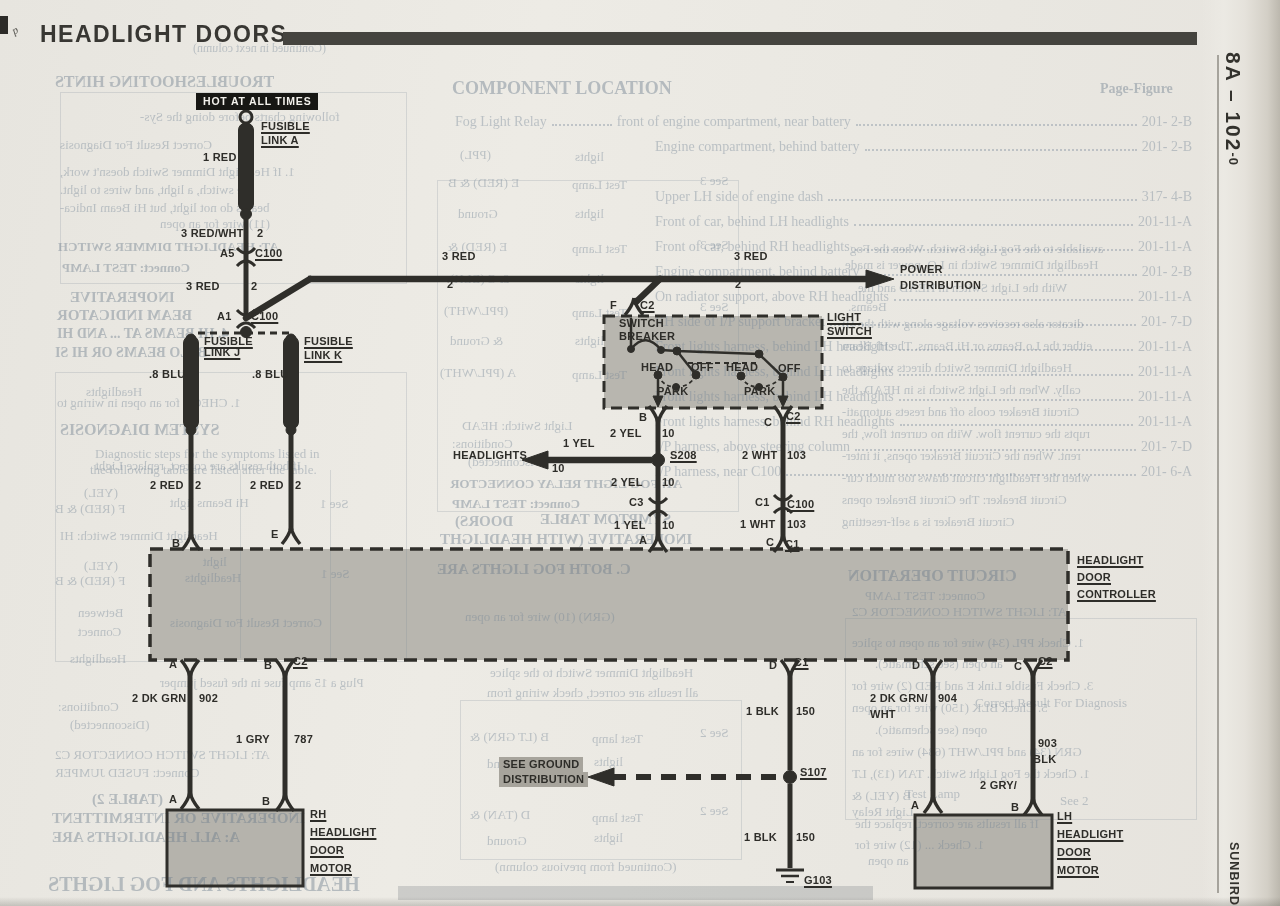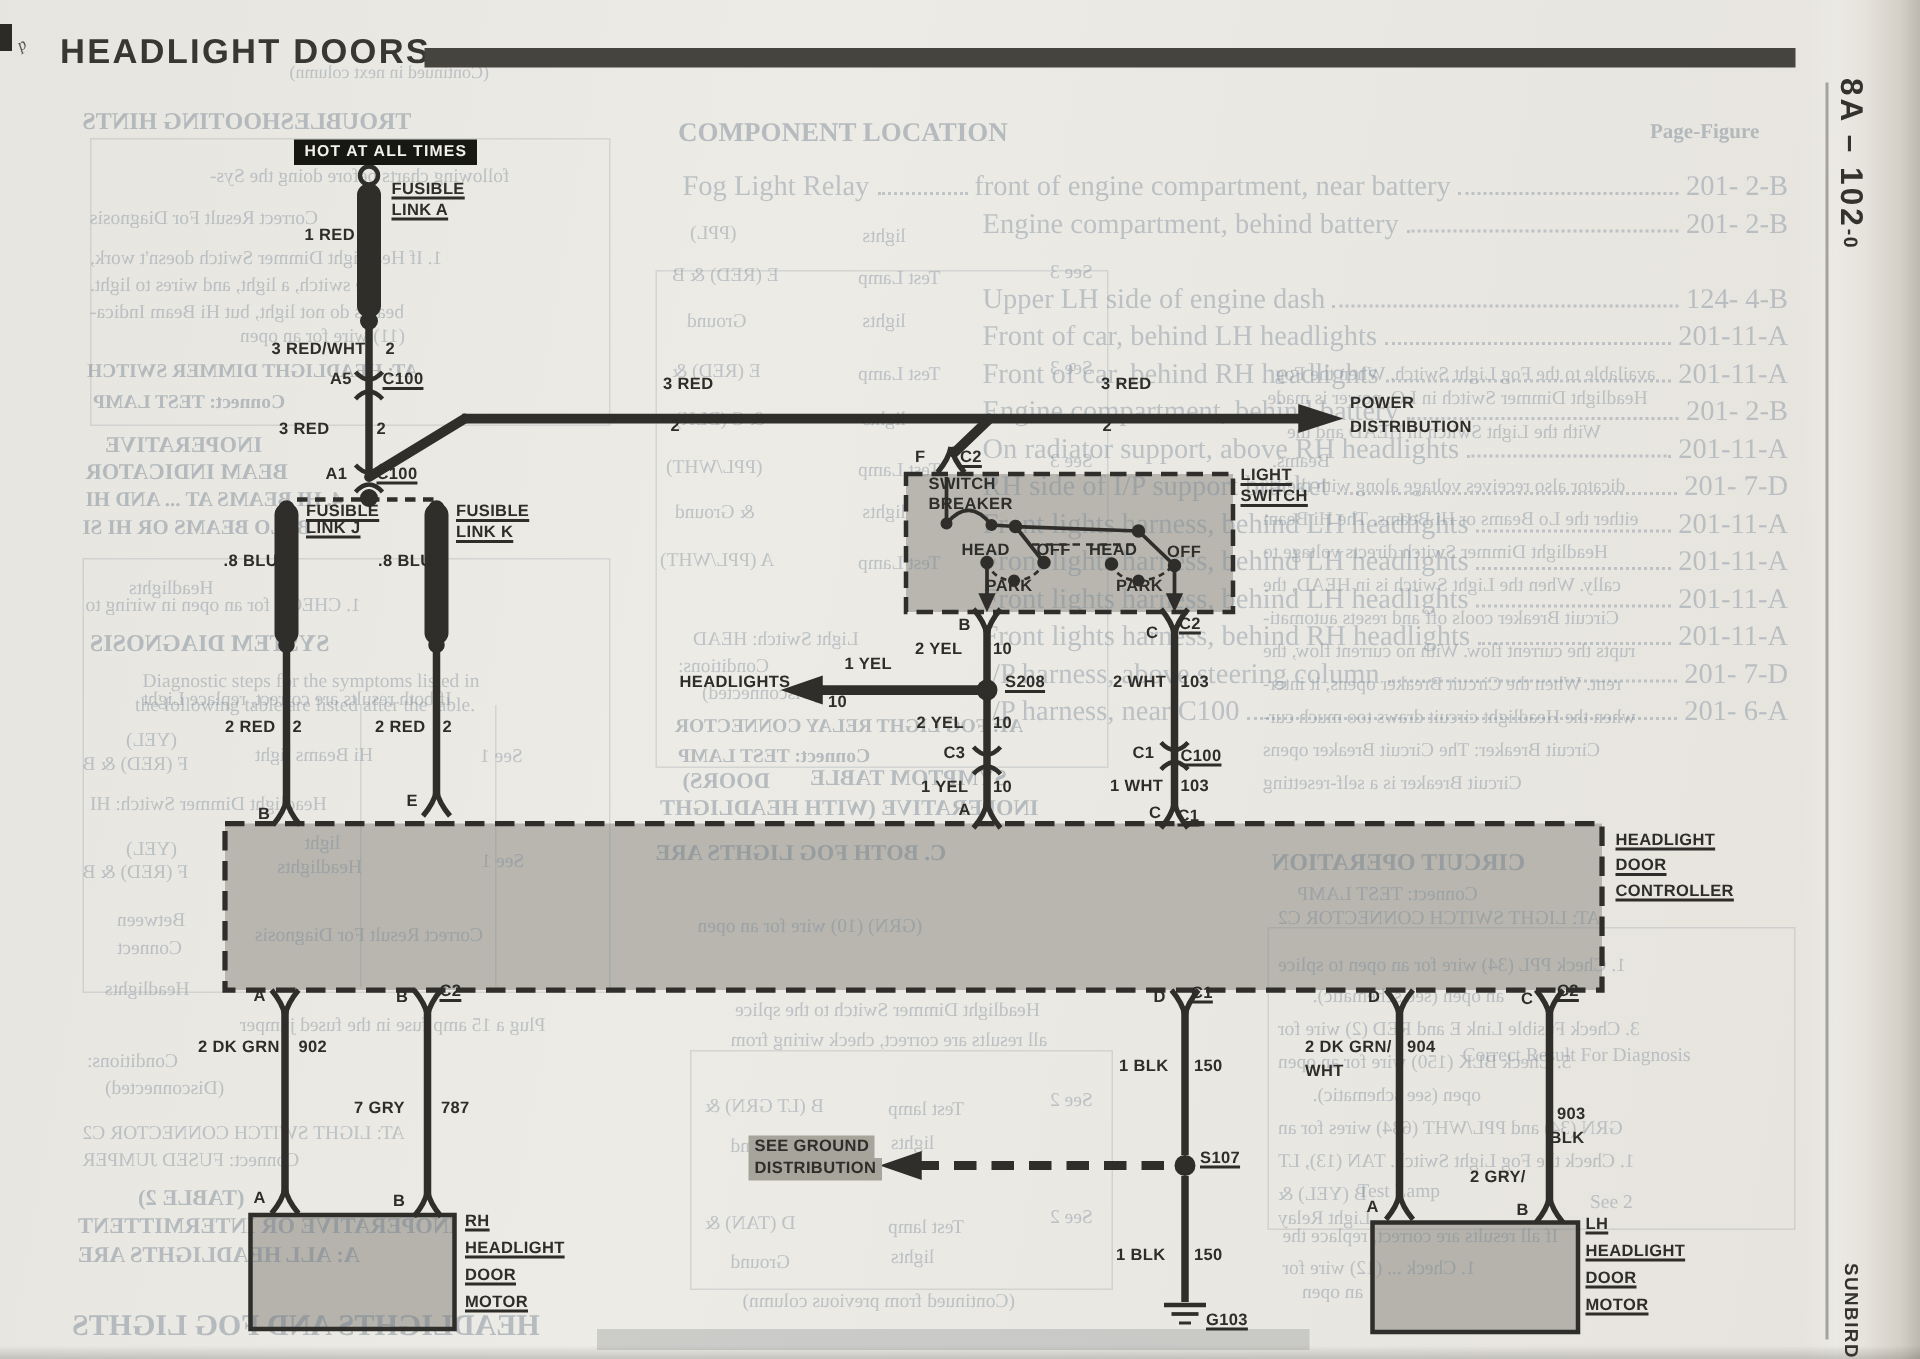--- a/index.html
+++ b/index.html
@@ -17,21 +17,21 @@
   .ghost{position:absolute;font-family:"Liberation Serif",serif;color:rgba(116,133,150,.40);
          white-space:nowrap;line-height:1.05;}
   .gm{transform:scaleX(-1);transform-origin:50% 50%;}
   .gb{font-weight:bold;color:rgba(104,121,139,.42);}
   .gbox{position:absolute;border:1px solid rgba(125,138,152,.22);z-index:2;}
   .gvline{position:absolute;border-left:1px solid rgba(125,138,152,.22);z-index:2;}
   .gbar{position:absolute;background:rgba(88,96,104,.22);z-index:2;}
   
   #comploc{position:absolute;inset:0;z-index:2;font-family:"Liberation Serif",serif;}
   .clrow{position:absolute;display:flex;align-items:baseline;color:rgba(118,135,152,.42);
-         font-size:19px;white-space:nowrap;}
+         font-size:14px;white-space:nowrap;}
   .clrow .dots{flex:1;border-bottom:2px dotted rgba(118,135,152,.38);margin:0 5px 3px;}
   .clhead{position:absolute;font-family:"Liberation Serif",serif;font-weight:bold;
           color:rgba(112,128,145,.45);}
   
   svg{position:absolute;left:0;top:0;z-index:3;pointer-events:none;}
   svg.fills{z-index:1;}
   .ink *{stroke:#2f2e2a;}
   
   #titlebar{position:absolute;left:283px;top:32px;width:914px;height:13px;background:#45443f;z-index:7;}
   #pagetitle{position:absolute;left:40px;top:21px;font:bold 23px "Liberation Sans",sans-serif;
@@ -202,21 +202,21 @@
       <span>201- 2-B</span>
     </div>
     <div class="clrow" style="left: 655px; top: 139px; width: 537px;">
       <span>Engine compartment, behind battery</span>
       <i class="dots"></i>
       <span>201- 2-B</span>
     </div>
     <div class="clrow" style="left: 655px; top: 189px; width: 537px;">
       <span>Upper LH side of engine dash</span>
       <i class="dots"></i>
-      <span>124- 4-B</span>
+      <span>317- 4-B</span>
     </div>
     <div class="clrow" style="left: 655px; top: 214px; width: 537px;">
       <span>Front of car, behind LH headlights</span>
       <i class="dots"></i>
       <span>201-11-A</span>
     </div>
     <div class="clrow" style="left: 655px; top: 239px; width: 537px;">
       <span>Front of car, behind RH headlights</span>
       <i class="dots"></i>
       <span>201-11-A</span>
@@ -445,21 +445,21 @@
 
 <div class="lbl u" style="left:1077px;top:554px">HEADLIGHT</div>
 <div class="lbl u" style="left:1077px;top:571px">DOOR</div>
 <div class="lbl u" style="left:1077px;top:588px">CONTROLLER</div>
 
 <div class="lbl" style="left:169px;top:658px">A</div>
 <div class="lbl" style="left:264px;top:659px">B</div>
 <div class="lbl u" style="left:293px;top:655px">C2</div>
 <div class="lbl" style="left:132px;top:692px">2 DK GRN</div>
 <div class="lbl" style="left:199px;top:692px">902</div>
-<div class="lbl" style="left:236px;top:733px">7 GRY</div>
+<div class="lbl" style="left:236px;top:733px">1 GRY</div>
 <div class="lbl" style="left:294px;top:733px">787</div>
 <div class="lbl" style="left:169px;top:793px">A</div>
 <div class="lbl" style="left:262px;top:795px">B</div>
 <div class="lbl u" style="left:310px;top:808px">RH</div>
 <div class="lbl u" style="left:310px;top:826px">HEADLIGHT</div>
 <div class="lbl u" style="left:310px;top:844px">DOOR</div>
 <div class="lbl u" style="left:310px;top:862px">MOTOR</div>
 
 <div class="lbl" style="left:769px;top:659px">D</div>
 <div class="lbl u" style="left:794px;top:656px">C1</div>

